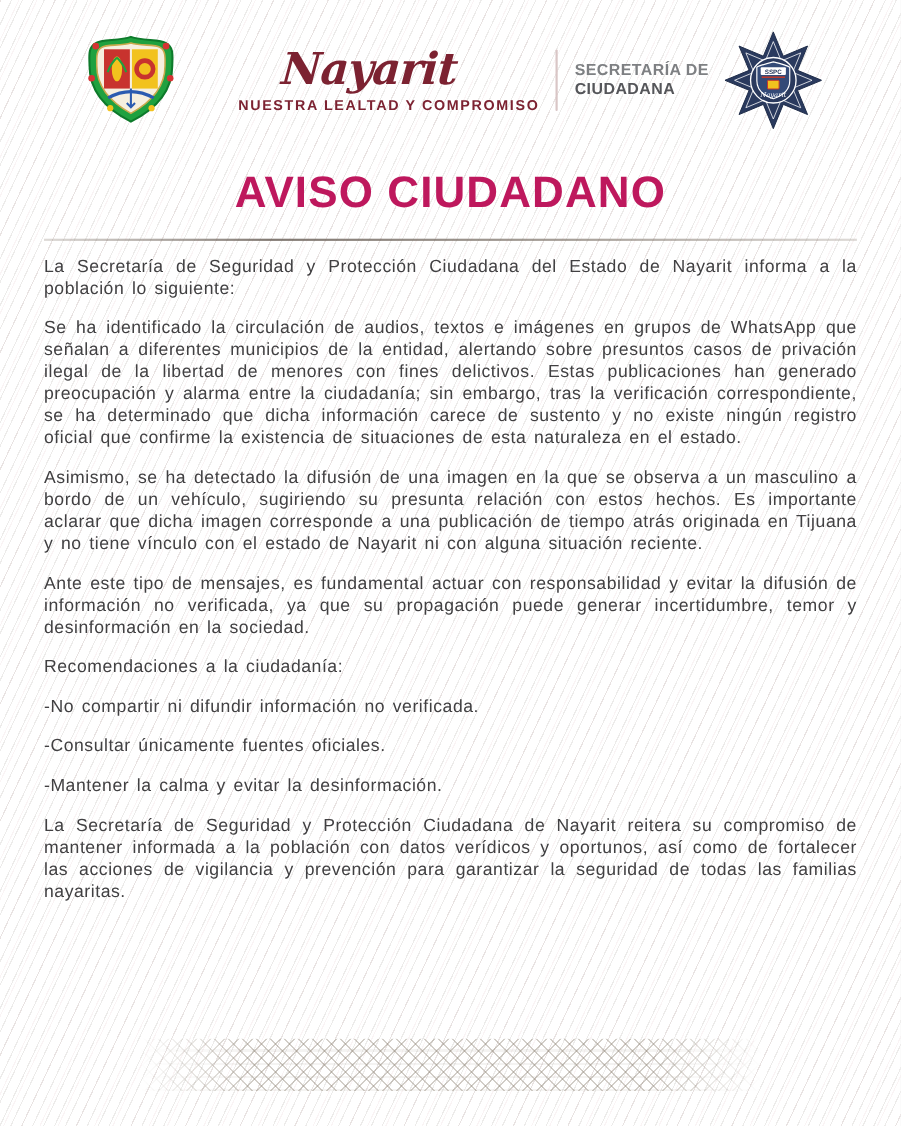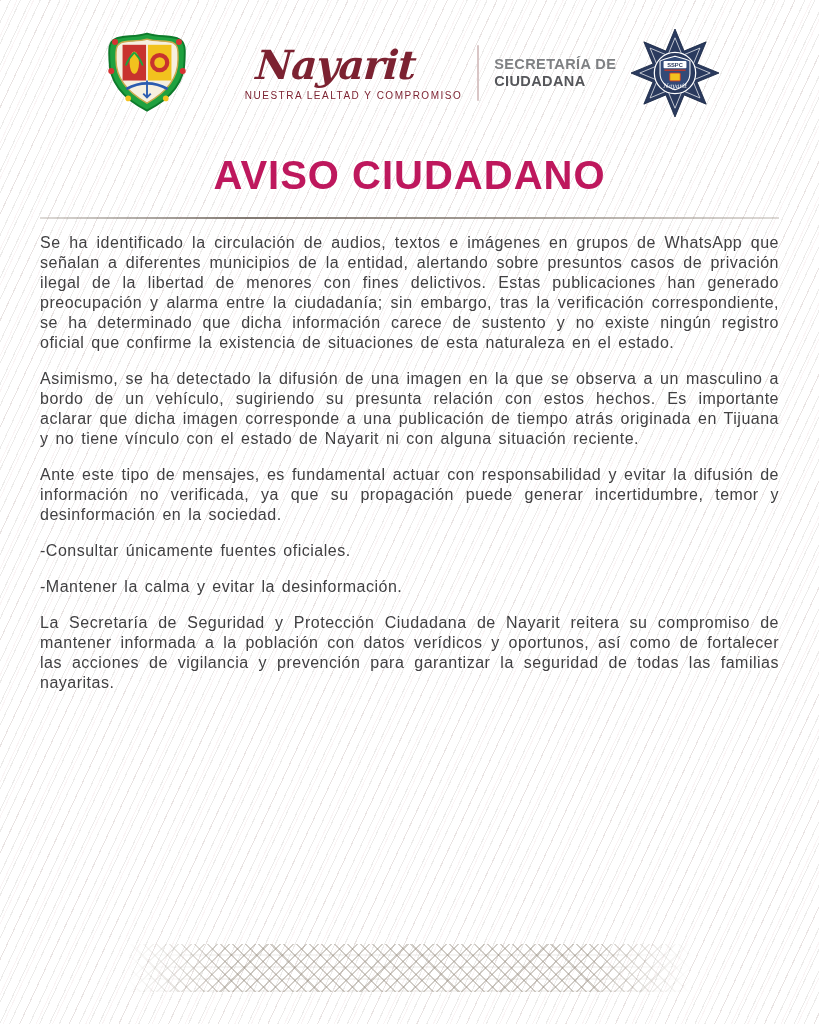--- a/index.html
+++ b/index.html
@@ -32,21 +32,21 @@
   .logo-block{display:flex;flex-direction:column;align-items:center;}
   .script-logo{
     font-family:"DejaVu Serif", serif;
     font-style:italic;font-weight:bold;
     font-size:40px;line-height:1;
     color:#7c2231;letter-spacing:-1px;
     transform:skewX(-4deg);
   }
   .tagline{
     margin-top:5px;
-    font-size:10px;font-weight:normal;letter-spacing:1.5px;
+    font-size:13px;font-weight:bold;letter-spacing:1.5px;
     color:#7c2231;white-space:nowrap;padding-left:36px;
   }
   .v-divider{width:2px;height:56px;background:#d9c6c6;border-radius:1px;}
   .secretariat{
     font-weight:bold;font-size:14.5px;line-height:17.5px;letter-spacing:.4px;
     text-align:left;
   }
   .sec-light{color:#7e8083;}
   .sec-dark{color:#55565a;}
 
@@ -139,23 +139,26 @@
       <text x="50" y="70" text-anchor="middle" font-family="DejaVu Serif, serif" font-style="italic" font-size="7" fill="#ffffff">Nayarit</text>
     </svg>
   </header>
 
   <h1 class="layer title">AVISO CIUDADANO</h1>
 
 
   <div class="layer rule"></div>
 
   <main class="layer body">
+    <p>La Secretaría de Seguridad y Protección Ciudadana del Estado de Nayarit informa a la población lo siguiente:</p>
     <p>Se ha identificado la circulación de audios, textos e imágenes en grupos de WhatsApp que señalan a diferentes municipios de la entidad, alertando sobre presuntos casos de privación ilegal de la libertad de menores con fines delictivos. Estas publicaciones han generado preocupación y alarma entre la ciudadanía; sin embargo, tras la verificación correspondiente, se ha determinado que dicha información carece de sustento y no existe ningún registro oficial que confirme la existencia de situaciones de esta naturaleza en el estado.</p>
     <p>Asimismo, se ha detectado la difusión de una imagen en la que se observa a un masculino a bordo de un vehículo, sugiriendo su presunta relación con estos hechos. Es importante aclarar que dicha imagen corresponde a una publicación de tiempo atrás originada en Tijuana y no tiene vínculo con el estado de Nayarit ni con alguna situación reciente.</p>
     <p>Ante este tipo de mensajes, es fundamental actuar con responsabilidad y evitar la difusión de información no verificada, ya que su propagación puede generar incertidumbre, temor y desinformación en la sociedad.</p>
+    <p class="no-justify">Recomendaciones a la ciudadanía:</p>
+    <p class="no-justify">-No compartir ni difundir información no verificada.</p>
     <p class="no-justify">-Consultar únicamente fuentes oficiales.</p>
     <p class="no-justify">-Mantener la calma y evitar la desinformación.</p>
     <p>La Secretaría de Seguridad y Protección Ciudadana de Nayarit reitera su compromiso de mantener informada a la población con datos verídicos y oportunos, así como de fortalecer las acciones de vigilancia y prevención para garantizar la seguridad de todas las familias nayaritas.</p>
   </main>
 
   <div class="layer deco-band"></div>
 
 </div>
 
 </body></html>

